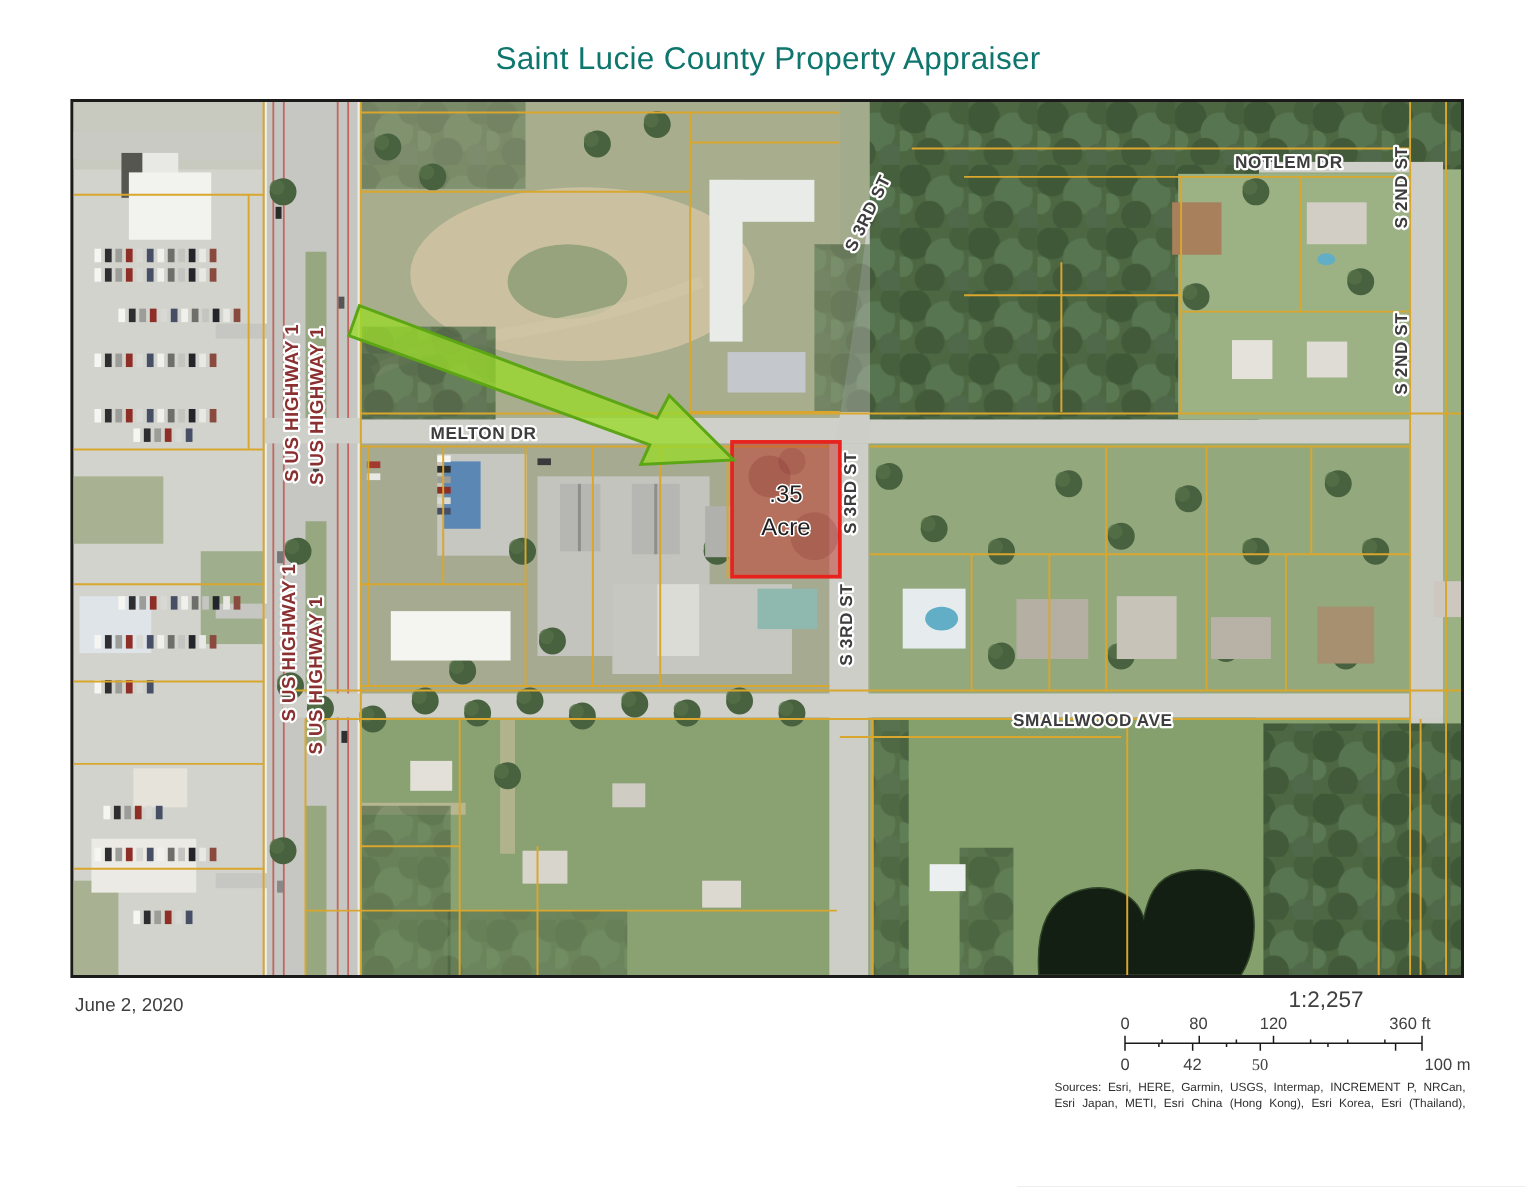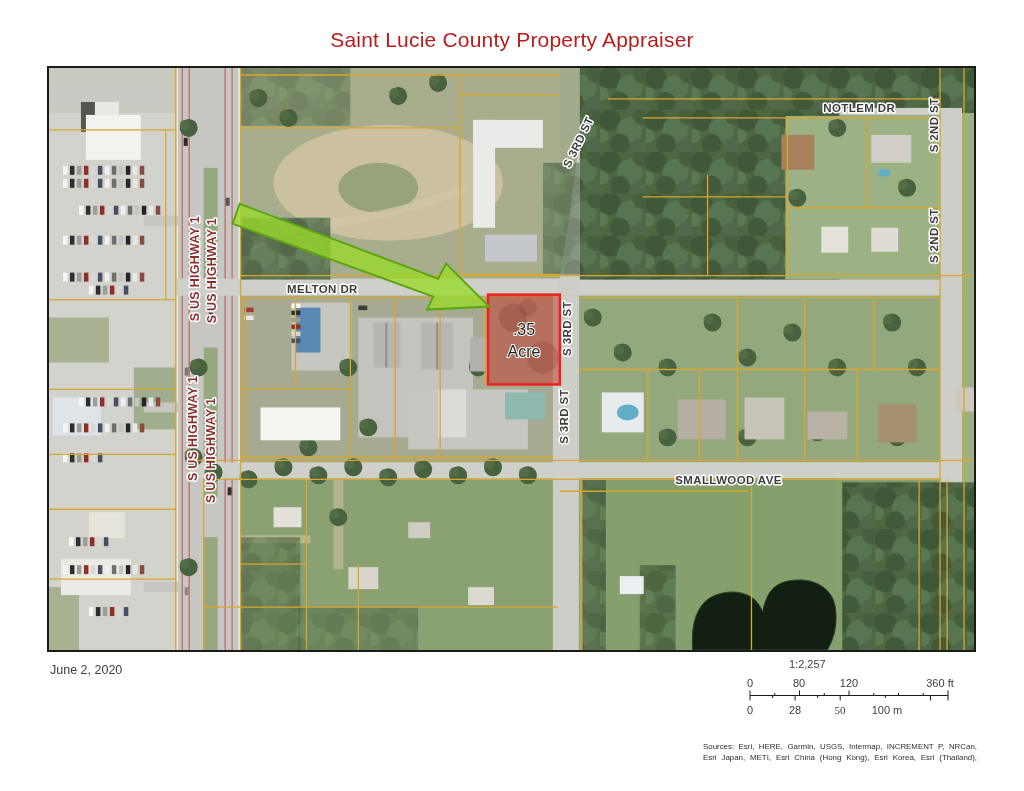--- a/index.html
+++ b/index.html
@@ -1,27 +1,27 @@
 <!DOCTYPE html>
 <html style="--c-parcel-outline: #e8231d; --c-parcel-fill: rgba(198,62,48,0.52); --c-arrow-fill: rgba(154,218,44,0.78); --c-arrow-stroke: #5ca514; --c-parcel-lines: #d9a62e; --c-highway-label: #8b3030; --c-street-label: #3d3d3d;"><head>
 <meta charset="utf-8">
 <style>
   html,body{margin:0;padding:0;background:#fff;}
   #page{position:relative;width:1024px;height:791px;background:#fff;overflow:hidden;
         font-family:"Liberation Sans","DejaVu Sans",sans-serif;}
   #page-title{position:absolute;left:0;top:28px;width:1024px;text-align:center;
-        font-size:21px;color:#b91c1c;letter-spacing:.2px;}
+        font-size:21px;color:#0f766e;letter-spacing:.2px;}
   #map-frame{position:absolute;left:47px;top:66px;width:929px;height:586px;
         border:2px solid #1b1b1b;box-sizing:border-box;background:#a3ab8d;}
   #map-frame svg{display:block;width:100%;height:100%;}
   .lbl{position:absolute;color:#404040;white-space:nowrap;}
   #map-date{left:50px;top:663px;font-size:12.5px;}
-  #scale-ratio{left:789px;top:658px;width:120px;text-align:left;font-size:11px;}
+  #scale-ratio{left:789px;top:658px;width:120px;text-align:right;font-size:15px;}
   .tick-lbl{font-size:11px;transform:translateX(-50%);}
-  #sources{left:703px;top:742px;width:274px;font-size:7.9px;line-height:10.5px;color:#2e2e2e;}
+  #sources{left:703px;top:720px;width:274px;font-size:7.9px;line-height:10.5px;color:#2e2e2e;}
   #sources div{text-align:justify;text-align-last:justify;}
   svg text{font-family:"Liberation Sans","DejaVu Sans",sans-serif;
         paint-order:stroke;stroke:#ffffff;stroke-width:3px;stroke-linejoin:round;}
   .street-lbl{font-size:11.5px;font-weight:600;fill:var(--c-street-label,#3d3d3d);letter-spacing:.4px;}
   .hwy-lbl{font-size:12.5px;font-weight:bold;fill:var(--c-highway-label,#8b3030);letter-spacing:.3px;}
   .acre-lbl{font-size:16px;fill:#1f1f1f;stroke-width:2px;}
 </style>
 </head>
 <body>
 
@@ -300,22 +300,22 @@
   <svg style="position:absolute;left:745px;top:690px;" width="210" height="12">
     <path stroke="#1a1a1a" stroke-width="1" fill="none" d="
       M5,5.5 H203
       M5,0.5 V5.5 M54.5,0.5 V5.5 M104,0.5 V5.5 M203,0.5 V10.5
       M29.75,3 V5.5 M79.25,3 V5.5 M128.75,3 V5.5 M153.5,3 V5.5 M178.25,3 V5.5
       M5,5.5 V10.5 M50.1,5.5 V10.5 M95.2,5.5 V10.5 M185.4,5.5 V10.5
       M27.6,5.5 V8 M72.7,5.5 V8 M140.3,5.5 V8"></path>
   </svg>
 
   <span class="lbl tick-lbl" style="left:750px;top:704px;">0</span>
-  <span class="lbl tick-lbl" style="left:795px;top:704px;">28</span>
+  <span class="lbl tick-lbl" style="left:795px;top:704px;">42</span>
   <span class="lbl tick-lbl" style="left:840px;top:704px;font-family:Liberation Serif, serif;">50</span>
-  <span class="lbl tick-lbl" style="left:887px;top:704px;">100 m</span>
+  <span class="lbl tick-lbl" style="left:965px;top:704px;">100 m</span>
 
   <div id="sources" class="lbl">
     <div>Sources: Esri, HERE, Garmin, USGS, Intermap, INCREMENT P, NRCan,</div>
     <div>Esri Japan, METI, Esri China (Hong Kong), Esri Korea, Esri (Thailand),</div>
   </div>
 
 </div>
 
 </body></html>

